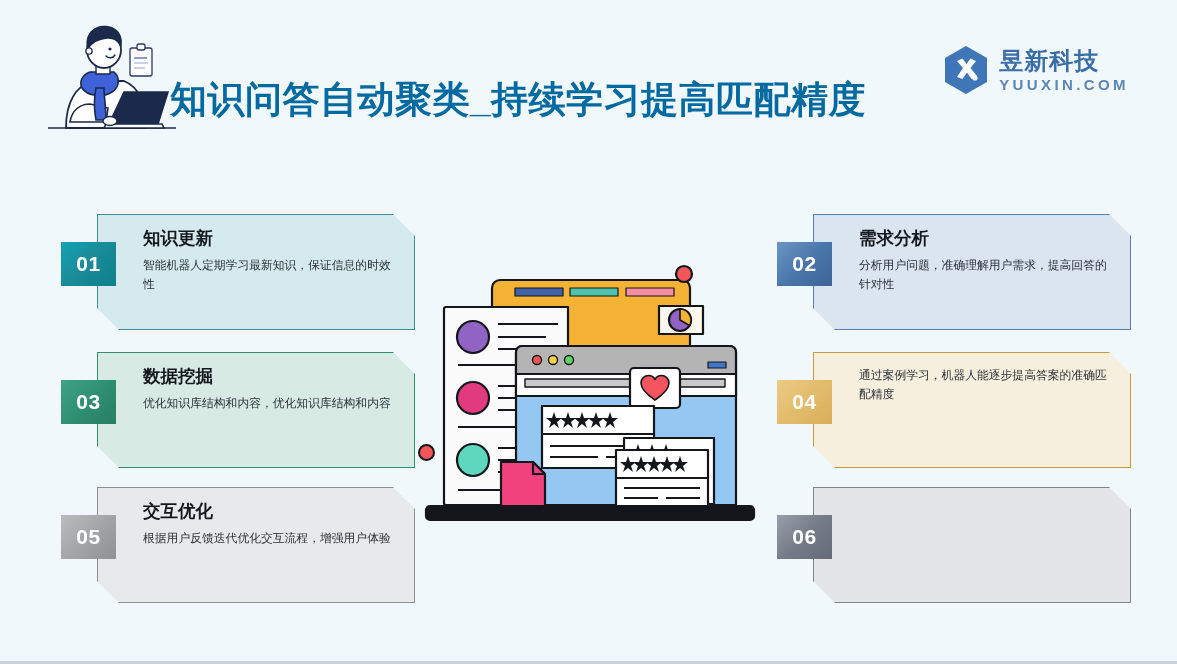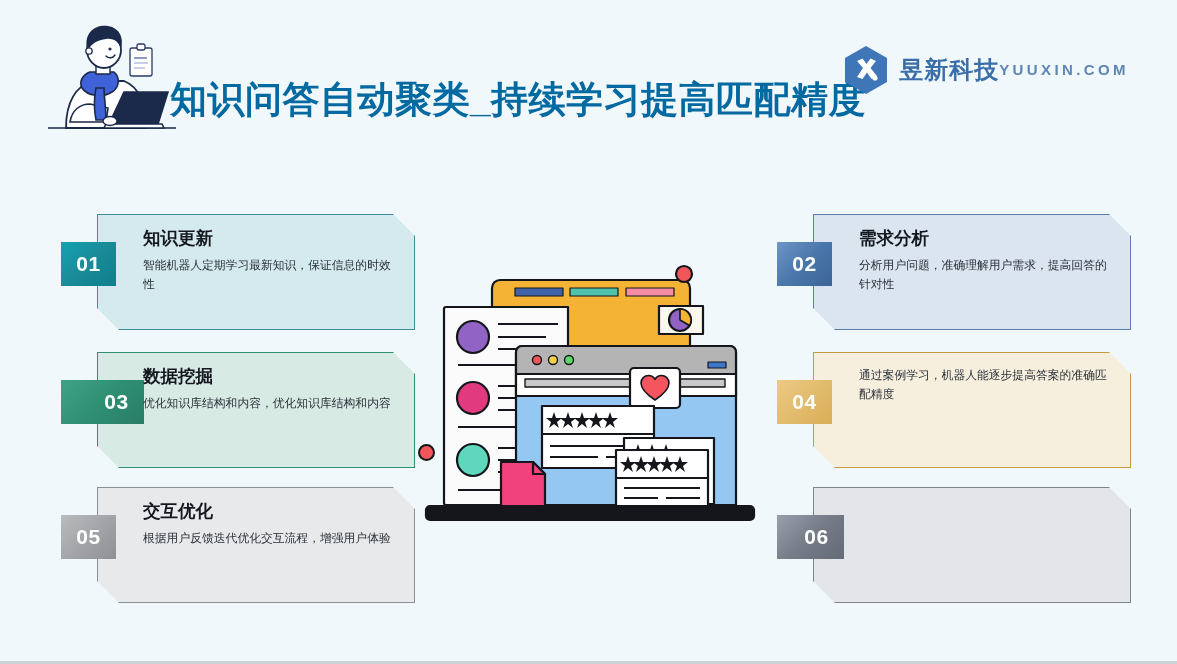--- a/index.html
+++ b/index.html
@@ -58,21 +58,21 @@
     align-items: center;
     gap: 10px;
   }
   .brand-mark {
     width: 46px;
     height: 50px;
     flex: 0 0 auto;
   }
   .brand-text {
     display: flex;
-    flex-direction: row;
+    flex-direction: column;
     justify-content: center;
     line-height: 1;
   }
   .brand-name {
     font-size: 24px;
     font-weight: bold;
     color: #3a6ea8;
     letter-spacing: 1px;
   }
   .brand-domain {
@@ -134,29 +134,29 @@
     color: #ffffff;
     font-size: 21px;
     font-weight: bold;
     letter-spacing: 0.5px;
   }
 
   
   .c01 .shape { background: #d5eaee; border-color: #3f8e9c; }
   .c01 .badge { background: linear-gradient(135deg, #12a3b4 0%, #1b8c99 45%, #0d7f8d 100%); }
   .c03 .shape { background: #d8eae4; border-color: #2f8f72; }
-  .c03 .badge { background: linear-gradient(135deg, #3fa288 0%, #2f8f72 50%, #287e64 100%); padding-left: 28px; }
+  .c03 .badge { background: linear-gradient(135deg, #3fa288 0%, #2f8f72 50%, #287e64 100%); }
   .c05 .shape { background: #e8e9ea; border-color: #8c8f93; }
   .c05 .badge { background: linear-gradient(135deg, #b9bbbd 0%, #a3a5a8 50%, #8e9094 100%); }
   .c02 .shape { background: #dbe5f0; border-color: #5a7fab; }
   .c02 .badge { background: linear-gradient(135deg, #6e95c4 0%, #4a77ab 50%, #3b6496 100%); }
   .c04 .shape { background: #f6efde; border-color: #c59a3f; }
   .c04 .badge { background: linear-gradient(135deg, #ecca86 0%, #e2bc6d 50%, #d9ae58 100%); }
   .c06 .shape { background: #e3e5e9; border-color: #7e838c; }
-  .c06 .badge { background: linear-gradient(135deg, #9aa0ab 0%, #767c87 50%, #646a76 100%); padding-left: 12px; }
+  .c06 .badge { background: linear-gradient(135deg, #9aa0ab 0%, #767c87 50%, #646a76 100%); }
 
   
   .center-illus {
     position: absolute;
     left: 418px;
     top: 250px;
     width: 344px;
     height: 282px;
   }
   .dot-free {

